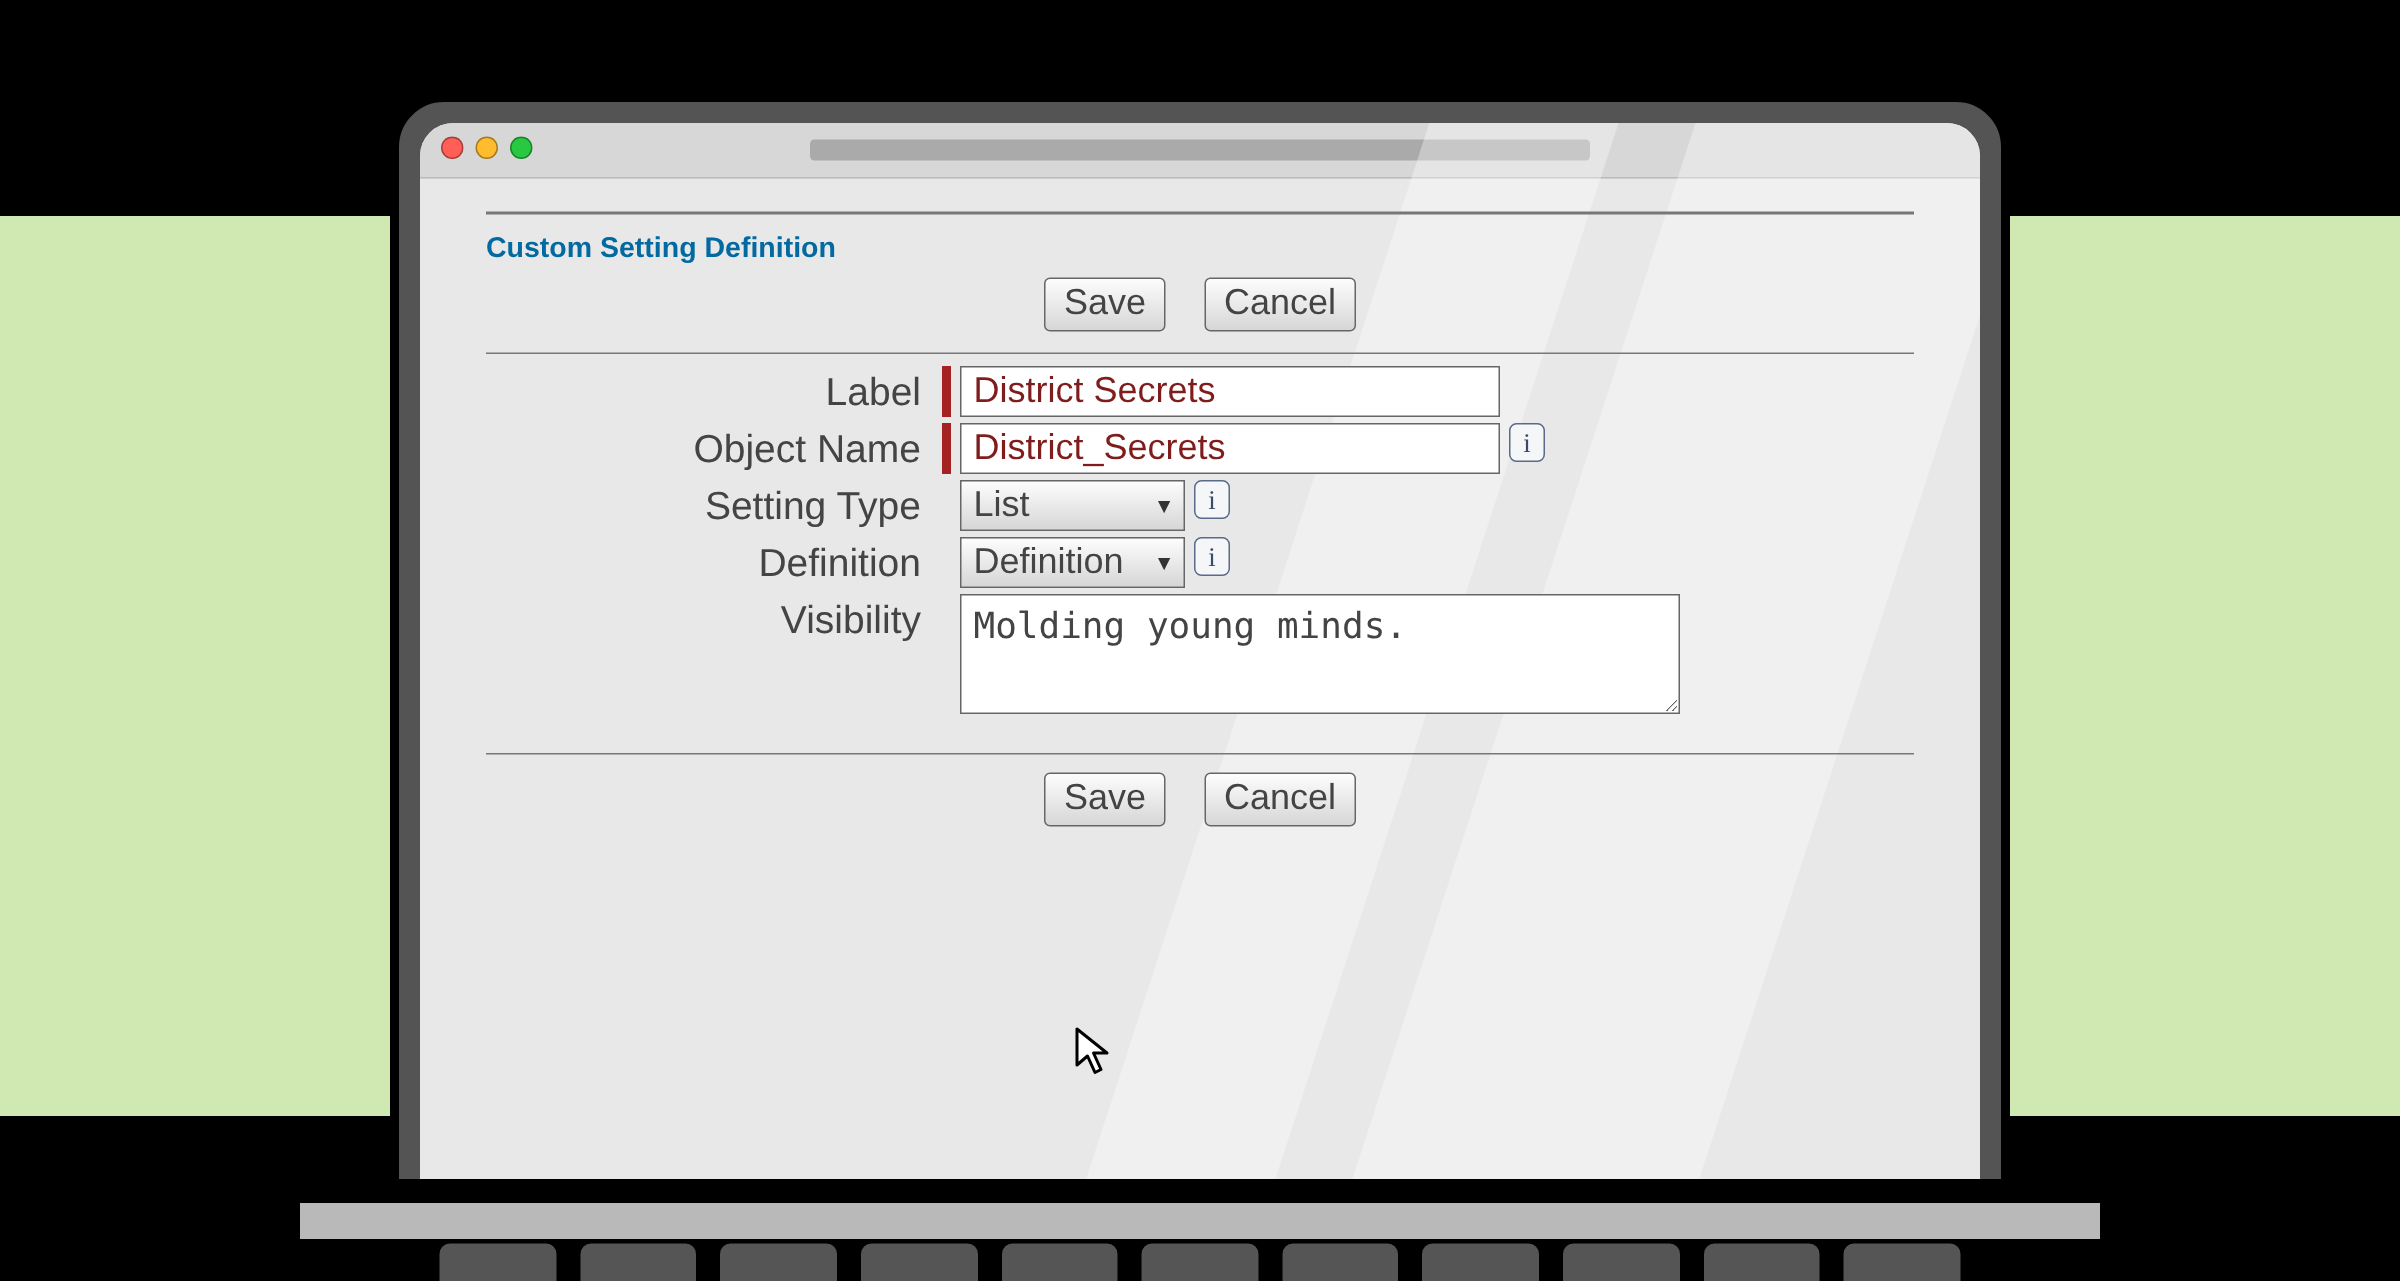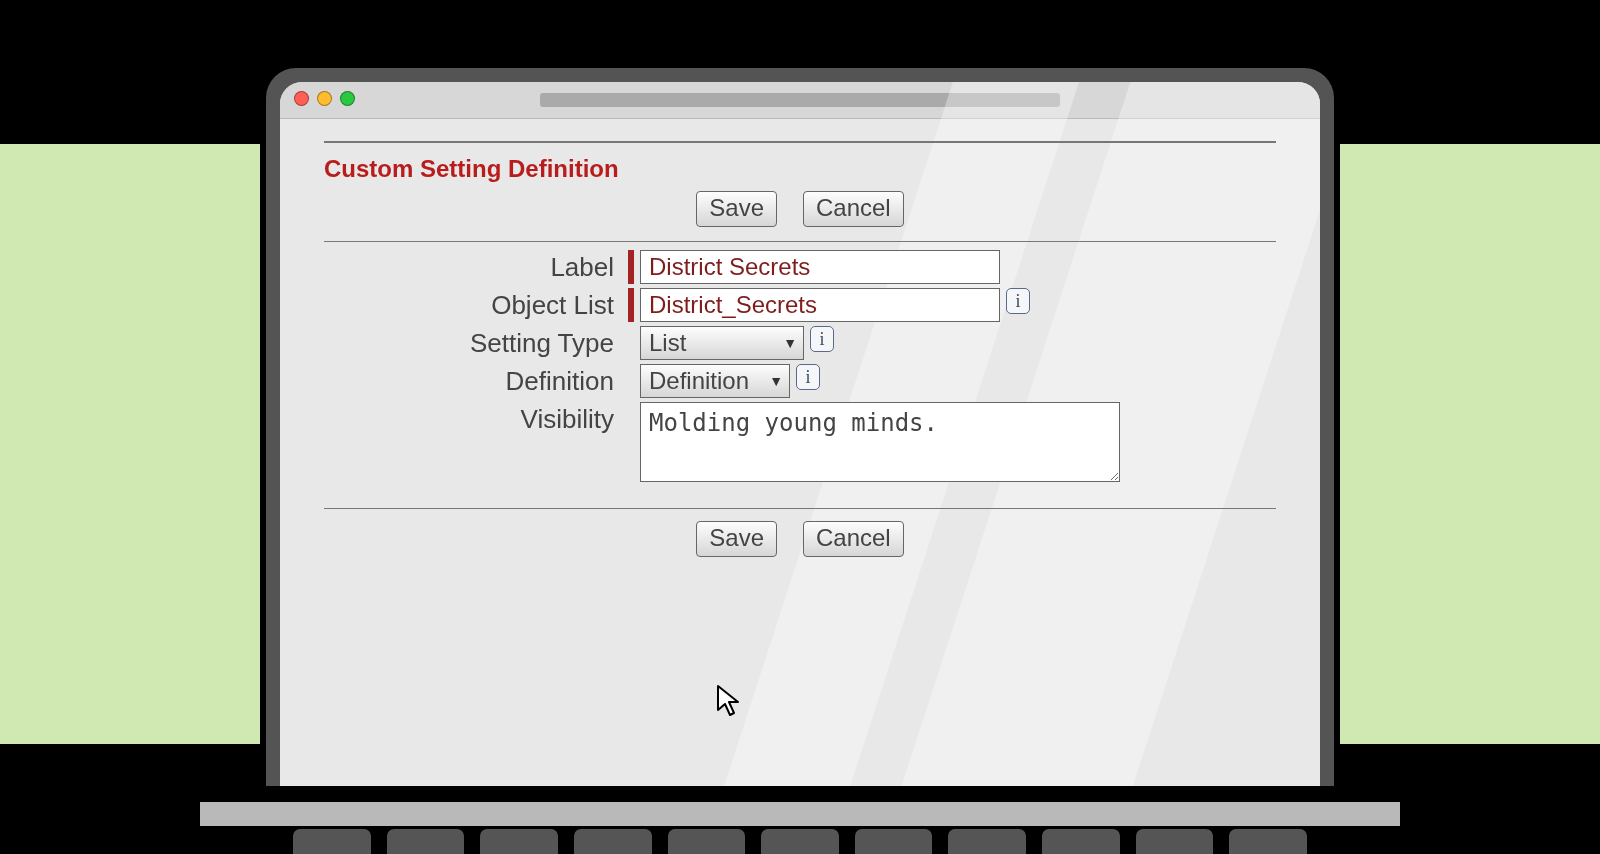--- a/index.html
+++ b/index.html
@@ -88,23 +88,23 @@
   }
   .hr {
     border: none;
     border-top: 2px solid #777;
     margin: 0;
   }
   .hr.thin { border-top: 1px solid #777; }
 
   h2.section-title {
     margin: 12px 0 8px 0;
-    font-size: 24px;
+    font-size: 19px;
     font-weight: 600;
-    color: #b91c1c;
+    color: #0369a1;
   }
 
   .button-row {
     display: flex;
     justify-content: center;
     gap: 26px;
     margin: 6px 0 14px 0;
   }
   button.classic {
     font-size: 24px;
@@ -271,30 +271,30 @@
 
       <div class="form">
 
         <div class="row">
           <div class="lbl">Label</div>
           <div class="req-bar"></div>
           <input class="text" type="text" value="District Secrets" style="">
         </div>
 
         <div class="row">
-          <div class="lbl">Object List</div>
+          <div class="lbl">Object Name</div>
           <div class="req-bar"></div>
           <input class="text" type="text" value="District_Secrets" style="">
           <span class="info-badge">i</span>
         </div>
 
         <div class="row">
           <div class="lbl">Setting Type</div>
           <div class="req-spacer"></div>
-          <div class="select-like" style="width:164px">
+          <div class="select-like" style="width:150px">
             <span>List</span>
             <span class="tri">▼</span>
           </div>
           <span class="info-badge">i</span>
         </div>
 
         <div class="row">
           <div class="lbl">Definition</div>
           <div class="req-spacer"></div>
           <div class="select-like" style="width:150px">

